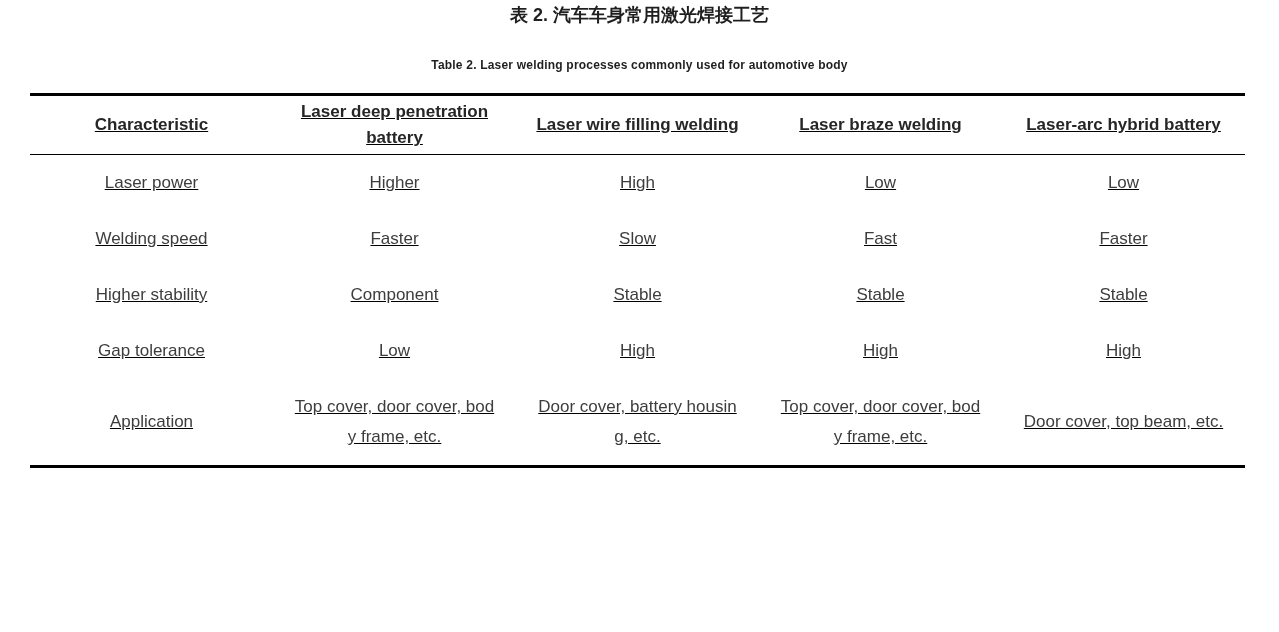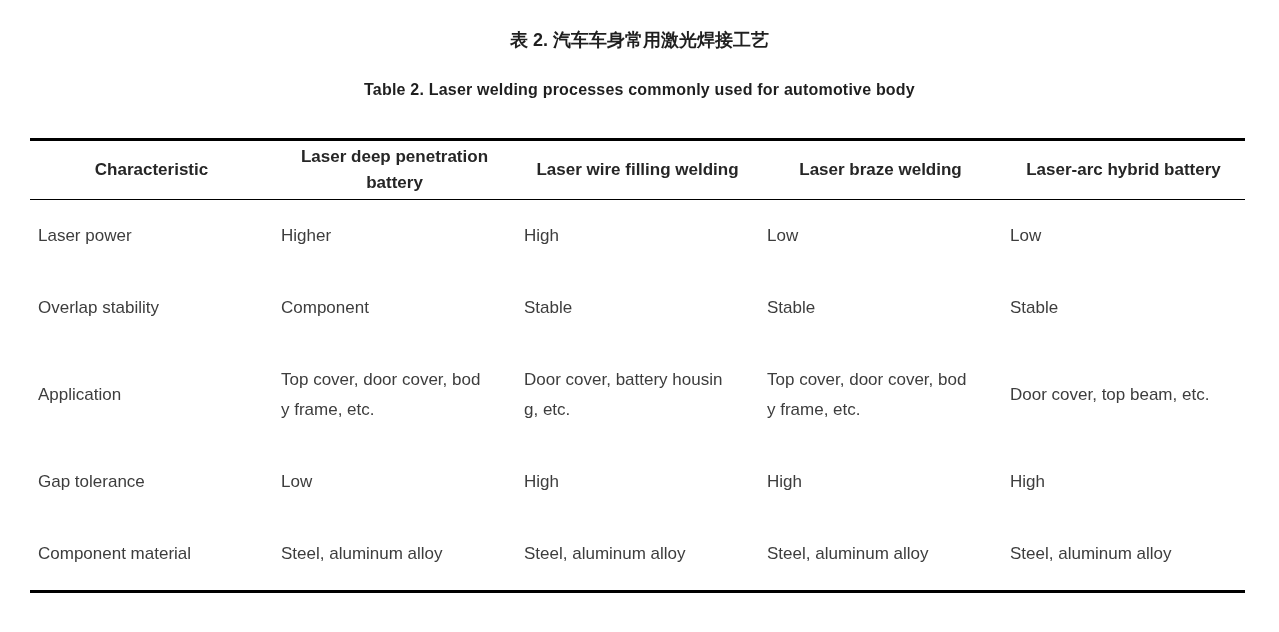--- a/index.html
+++ b/index.html
@@ -11,62 +11,63 @@
   }
   * { margin: 0; padding: 0; box-sizing: border-box; }
   html, body {
     width: 1279px;
     height: 632px;
     background: var(--bg);
     overflow: hidden;
     font-family: "Liberation Sans", "DejaVu Sans", sans-serif;
   }
   .caption-zh {
-    padding-top: 28px;
+    padding-top: 3px;
     text-align: center;
     font-size: 18px;
     font-weight: bold;
     line-height: 24px;
     color: var(--title-color);
   }
   .caption-en {
     margin-top: 26px;
     text-align: center;
-    font-size: 16px;
+    font-size: 12px;
     font-weight: bold;
     line-height: 24px;
     color: var(--title-color);
     letter-spacing: 0.2px;
   }
   table.data-table {
-    margin: 36px 0 0 30px;
+    margin: 16px 0 0 30px;
     width: 1215px;
     border-collapse: collapse;
     table-layout: fixed;
     border-top: 3px solid var(--border-color);
     border-bottom: 3px solid var(--border-color);
+    text-decoration: underline;
   }
   table.data-table col { width: 20%; }
   table.data-table th {
     height: 60px;
     padding: 0 8px;
     line-height: 26px;
     vertical-align: middle;
     text-align: center;
     font-size: 17px;
     font-weight: bold;
     color: var(--header-text);
     border-bottom: 1.5px solid var(--border-color);
     white-space: pre-line;
   }
   table.data-table td {
-    padding: 21px 8px;
+    padding: 13px 8px;
     line-height: 30px;
     vertical-align: middle;
-    text-align: left;
+    text-align: center;
     font-size: 17px;
     font-weight: normal;
     color: var(--body-text);
     white-space: pre-line;
   }
 </style>
 </head>
 <body>
 
 <div class="caption-zh">表 2. 汽车车身常用激光焊接工艺</div>
@@ -92,44 +93,44 @@
   </thead>
   <tbody>
       <tr>
         <td>Laser power</td>
         <td>Higher</td>
         <td>High</td>
         <td>Low</td>
         <td>Low</td>
       </tr>
       <tr>
-        <td>Overlap stability</td>
+        <td>Welding speed</td>
+        <td>Faster</td>
+        <td>Slow</td>
+        <td>Fast</td>
+        <td>Faster</td>
+      </tr>
+      <tr>
+        <td>Higher stability</td>
         <td>Component</td>
         <td>Stable</td>
         <td>Stable</td>
         <td>Stable</td>
+      </tr>
+      <tr>
+        <td>Gap tolerance</td>
+        <td>Low</td>
+        <td>High</td>
+        <td>High</td>
+        <td>High</td>
       </tr>
       <tr>
         <td>Application</td>
         <td>Top cover, door cover, bod
 y frame, etc.</td>
         <td>Door cover, battery housin
 g, etc.</td>
         <td>Top cover, door cover, bod
 y frame, etc.</td>
         <td>Door cover, top beam, etc.</td>
       </tr>
-      <tr>
-        <td>Gap tolerance</td>
-        <td>Low</td>
-        <td>High</td>
-        <td>High</td>
-        <td>High</td>
-      </tr>
-      <tr>
-        <td>Component material</td>
-        <td>Steel, aluminum alloy</td>
-        <td>Steel, aluminum alloy</td>
-        <td>Steel, aluminum alloy</td>
-        <td>Steel, aluminum alloy</td>
-      </tr>
     </tbody>
 </table>
 
 </body></html>

